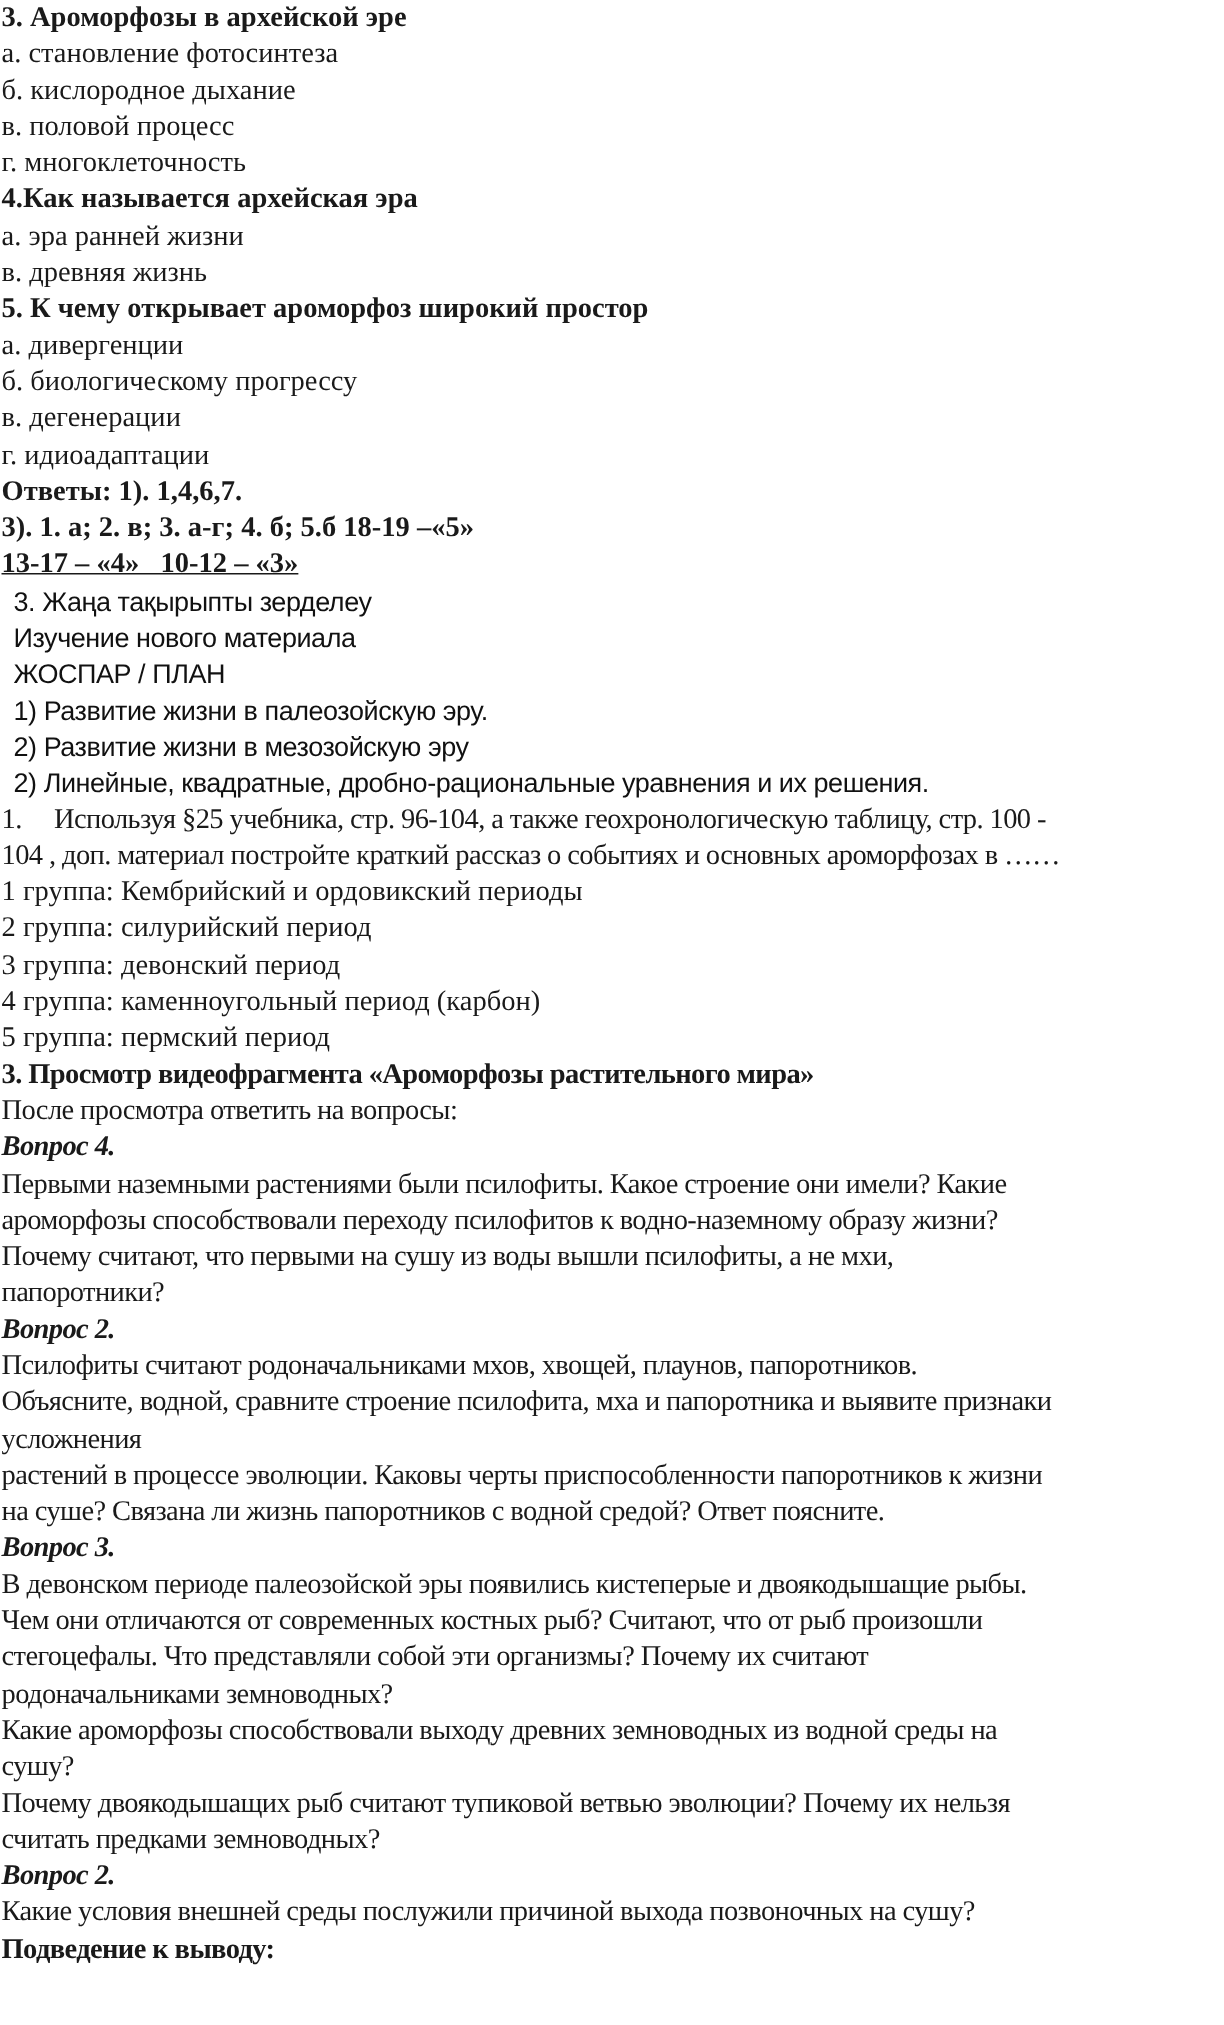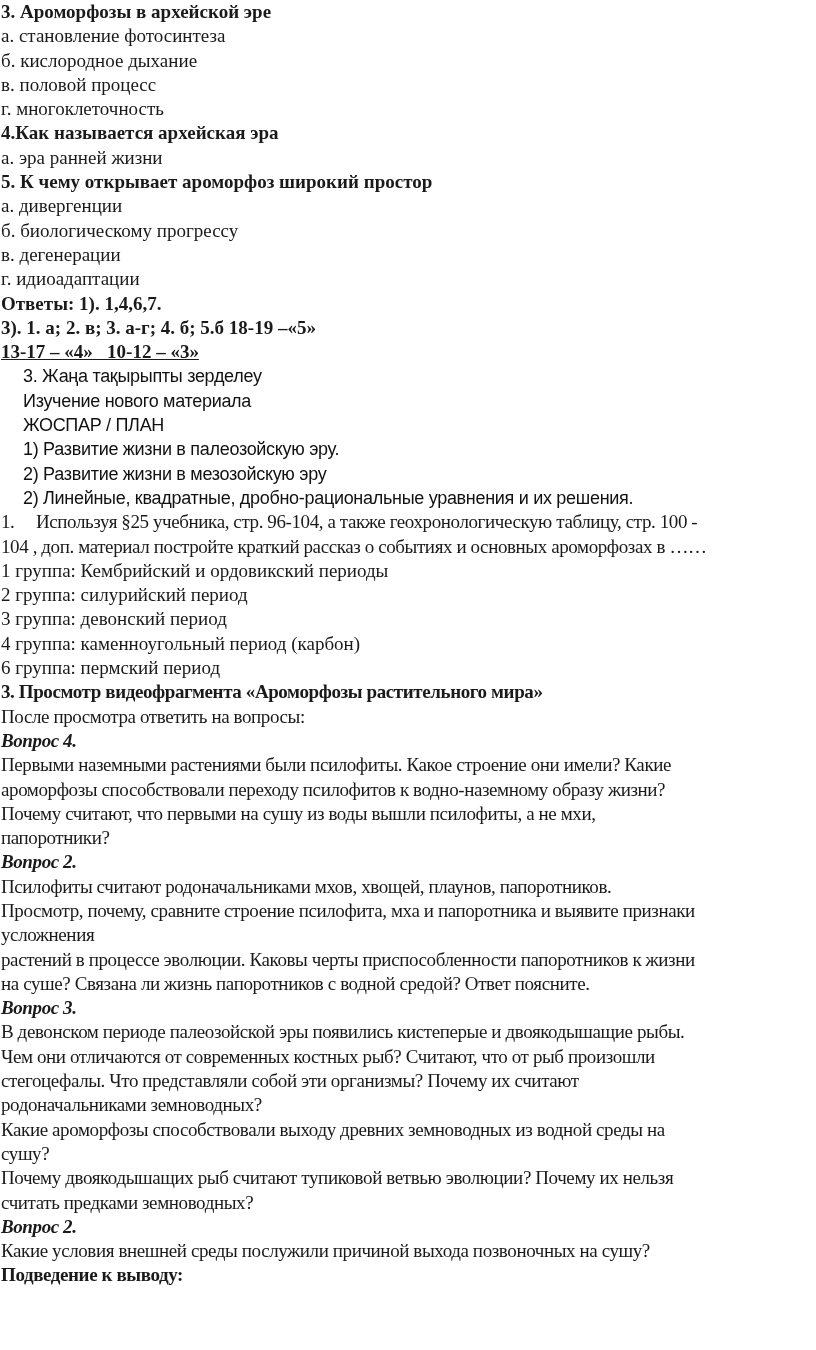--- a/index.html
+++ b/index.html
@@ -21,21 +21,21 @@
     }
     .line {
       white-space: nowrap;
       margin: 0;
     }
     .bold { font-weight: bold; }
     .italic { font-style: italic; }
     .plan {
       font-family: "Liberation Sans", "DejaVu Sans", sans-serif;
       font-size: 18px;
-      padding-left: 22px;
+      padding-left: 8px;
       letter-spacing: -0.3px;
       color: #111111;
     }
     .condensed {
       letter-spacing: -0.4px;
     }
     .tab-num {
       display: inline-block;
       width: 35px;
     }
@@ -49,20 +49,21 @@
     <p class="line bold">3. Ароморфозы в архейской эре</p>
     <p class="line">а. становление фотосинтеза</p>
     <p class="line">б. кислородное дыхание</p>
     <p class="line">в. половой процесс</p>
     <p class="line">г. многоклеточность</p>
   </div>
 
   <div>
     <p class="line bold">4.Как называется архейская эра</p>
     <p class="line">а. эра ранней жизни</p>
+    <p class="line">в. древняя жизнь</p>
   </div>
 
   <div>
     <p class="line bold">5. К чему открывает ароморфоз широкий простор</p>
     <p class="line">а. дивергенции</p>
     <p class="line">б. биологическому прогрессу</p>
     <p class="line">в. дегенерации</p>
     <p class="line">г. идиоадаптации</p>
   </div>
 
@@ -83,39 +84,39 @@
 
   <div class="condensed">
     <p class="line"><span class="tab-num">1.</span><span>Используя §25 учебника, стр. 96-104, а также геохронологическую таблицу, стр. 100 -</span></p>
     <p class="line">104 , доп. материал постройте краткий рассказ о событиях и основных ароморфозах в ……</p>
   </div>
   <div>
     <p class="line">1 группа: Кембрийский и ордовикский периоды</p>
     <p class="line">2 группа: силурийский период</p>
     <p class="line">3 группа: девонский период</p>
     <p class="line">4 группа: каменноугольный период (карбон)</p>
-    <p class="line">6 группа: пермский период</p>
+    <p class="line">5 группа: пермский период</p>
   </div>
 
   <div class="condensed">
     <p class="line bold">3. Просмотр видеофрагмента «Ароморфозы растительного мира»</p>
     <p class="line">После просмотра ответить на вопросы:</p>
 
     <div>
       <p class="line bold italic">Вопрос 4.</p>
       <p class="line">Первыми наземными растениями были псилофиты. Какое строение они имели? Какие</p>
       <p class="line">ароморфозы способствовали переходу псилофитов к водно-наземному образу жизни?</p>
       <p class="line">Почему считают, что первыми на сушу из воды вышли псилофиты, а не мхи,</p>
       <p class="line">папоротники?</p>
     </div>
 
     <div>
       <p class="line bold italic">Вопрос 2.</p>
       <p class="line">Псилофиты считают родоначальниками мхов, хвощей, плаунов, папоротников.</p>
-      <p class="line">Просмотр, почему, сравните строение псилофита, мха и папоротника и выявите признаки</p>
+      <p class="line">Объясните, водной, сравните строение псилофита, мха и папоротника и выявите признаки</p>
       <p class="line">усложнения</p>
       <p class="line">растений в процессе эволюции. Каковы черты приспособленности папоротников к жизни</p>
       <p class="line">на суше? Связана ли жизнь папоротников с водной средой? Ответ поясните.</p>
     </div>
 
     <div>
       <p class="line bold italic">Вопрос 3.</p>
       <p class="line">В девонском периоде палеозойской эры появились кистеперые и двоякодышащие рыбы.</p>
       <p class="line">Чем они отличаются от современных костных рыб? Считают, что от рыб произошли</p>
       <p class="line">стегоцефалы. Что представляли собой эти организмы? Почему их считают</p>

